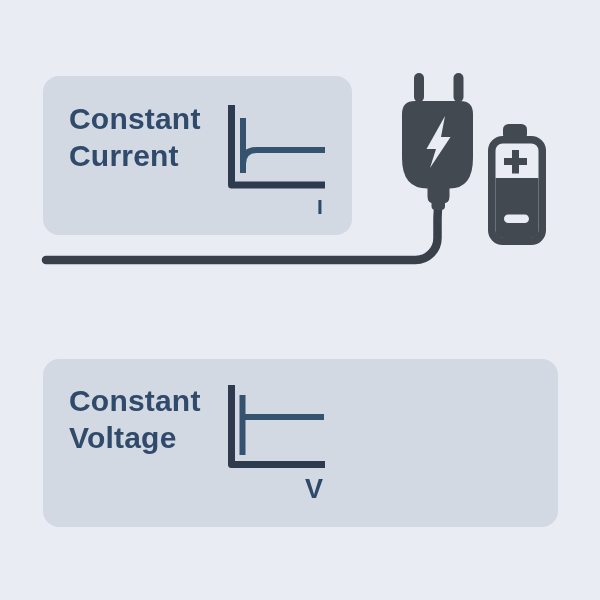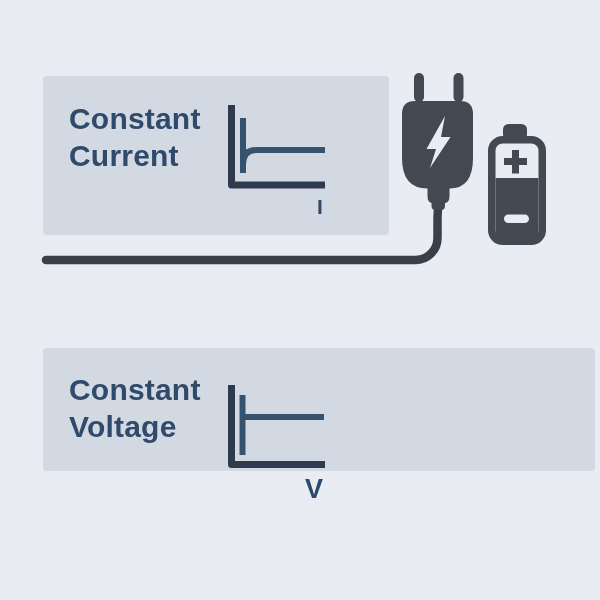--- a/index.html
+++ b/index.html
@@ -6,25 +6,24 @@
   .stage{
     position:relative;
     width:600px;height:600px;
     background:#e9edf3;
     overflow:hidden;
     font-family:"Liberation Sans", sans-serif;
   }
   .panel{
     position:absolute;
     background:#d3d9e3;
-    border-radius:4px;
-    padding-left:37px;
+    border-radius:16px;
   }
   .panel-cc{left:43px;top:76px;width:309px;height:159px;}
-  .panel-cv{left:43px;top:348px;width:515px;height:123px;}
+  .panel-cv{left:43px;top:359px;width:515px;height:168px;}
   .panel-label{
     position:absolute;
     left:26px;
     width:180px;
     font-size:30px;
     font-weight:bold;
     line-height:37px;
     color:#2f4a6a;
     letter-spacing:0.2px;
   }

